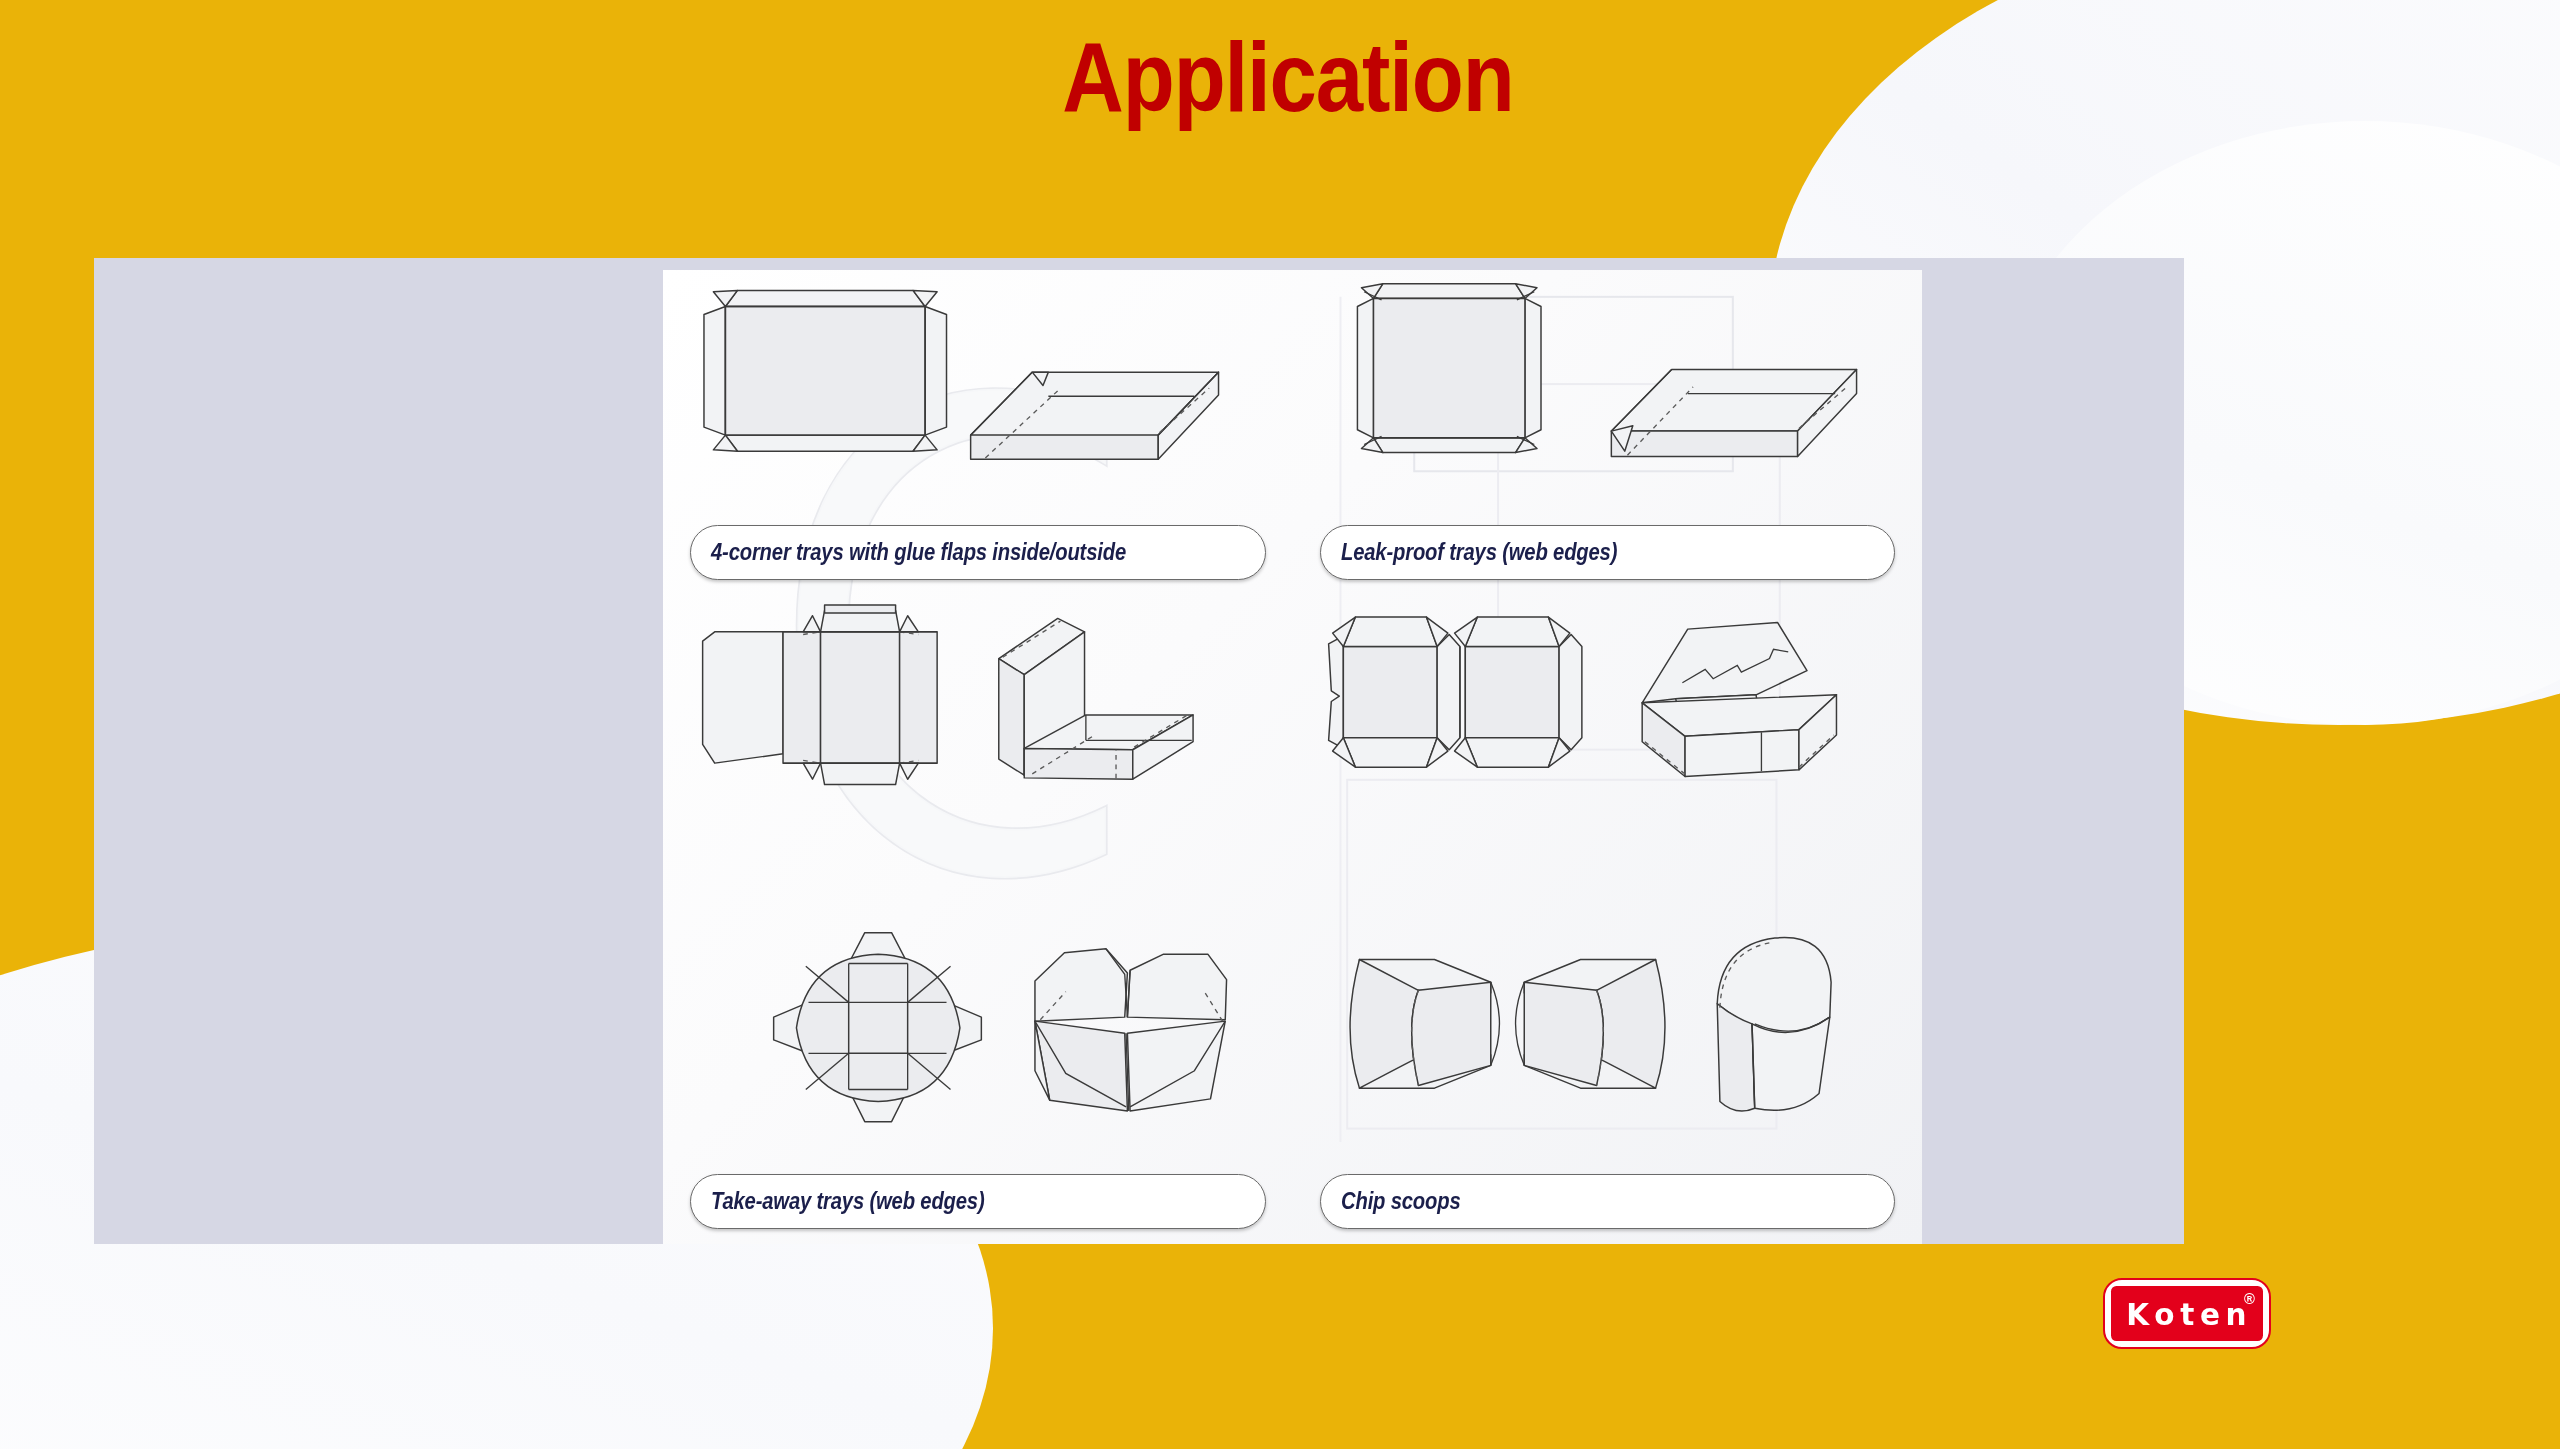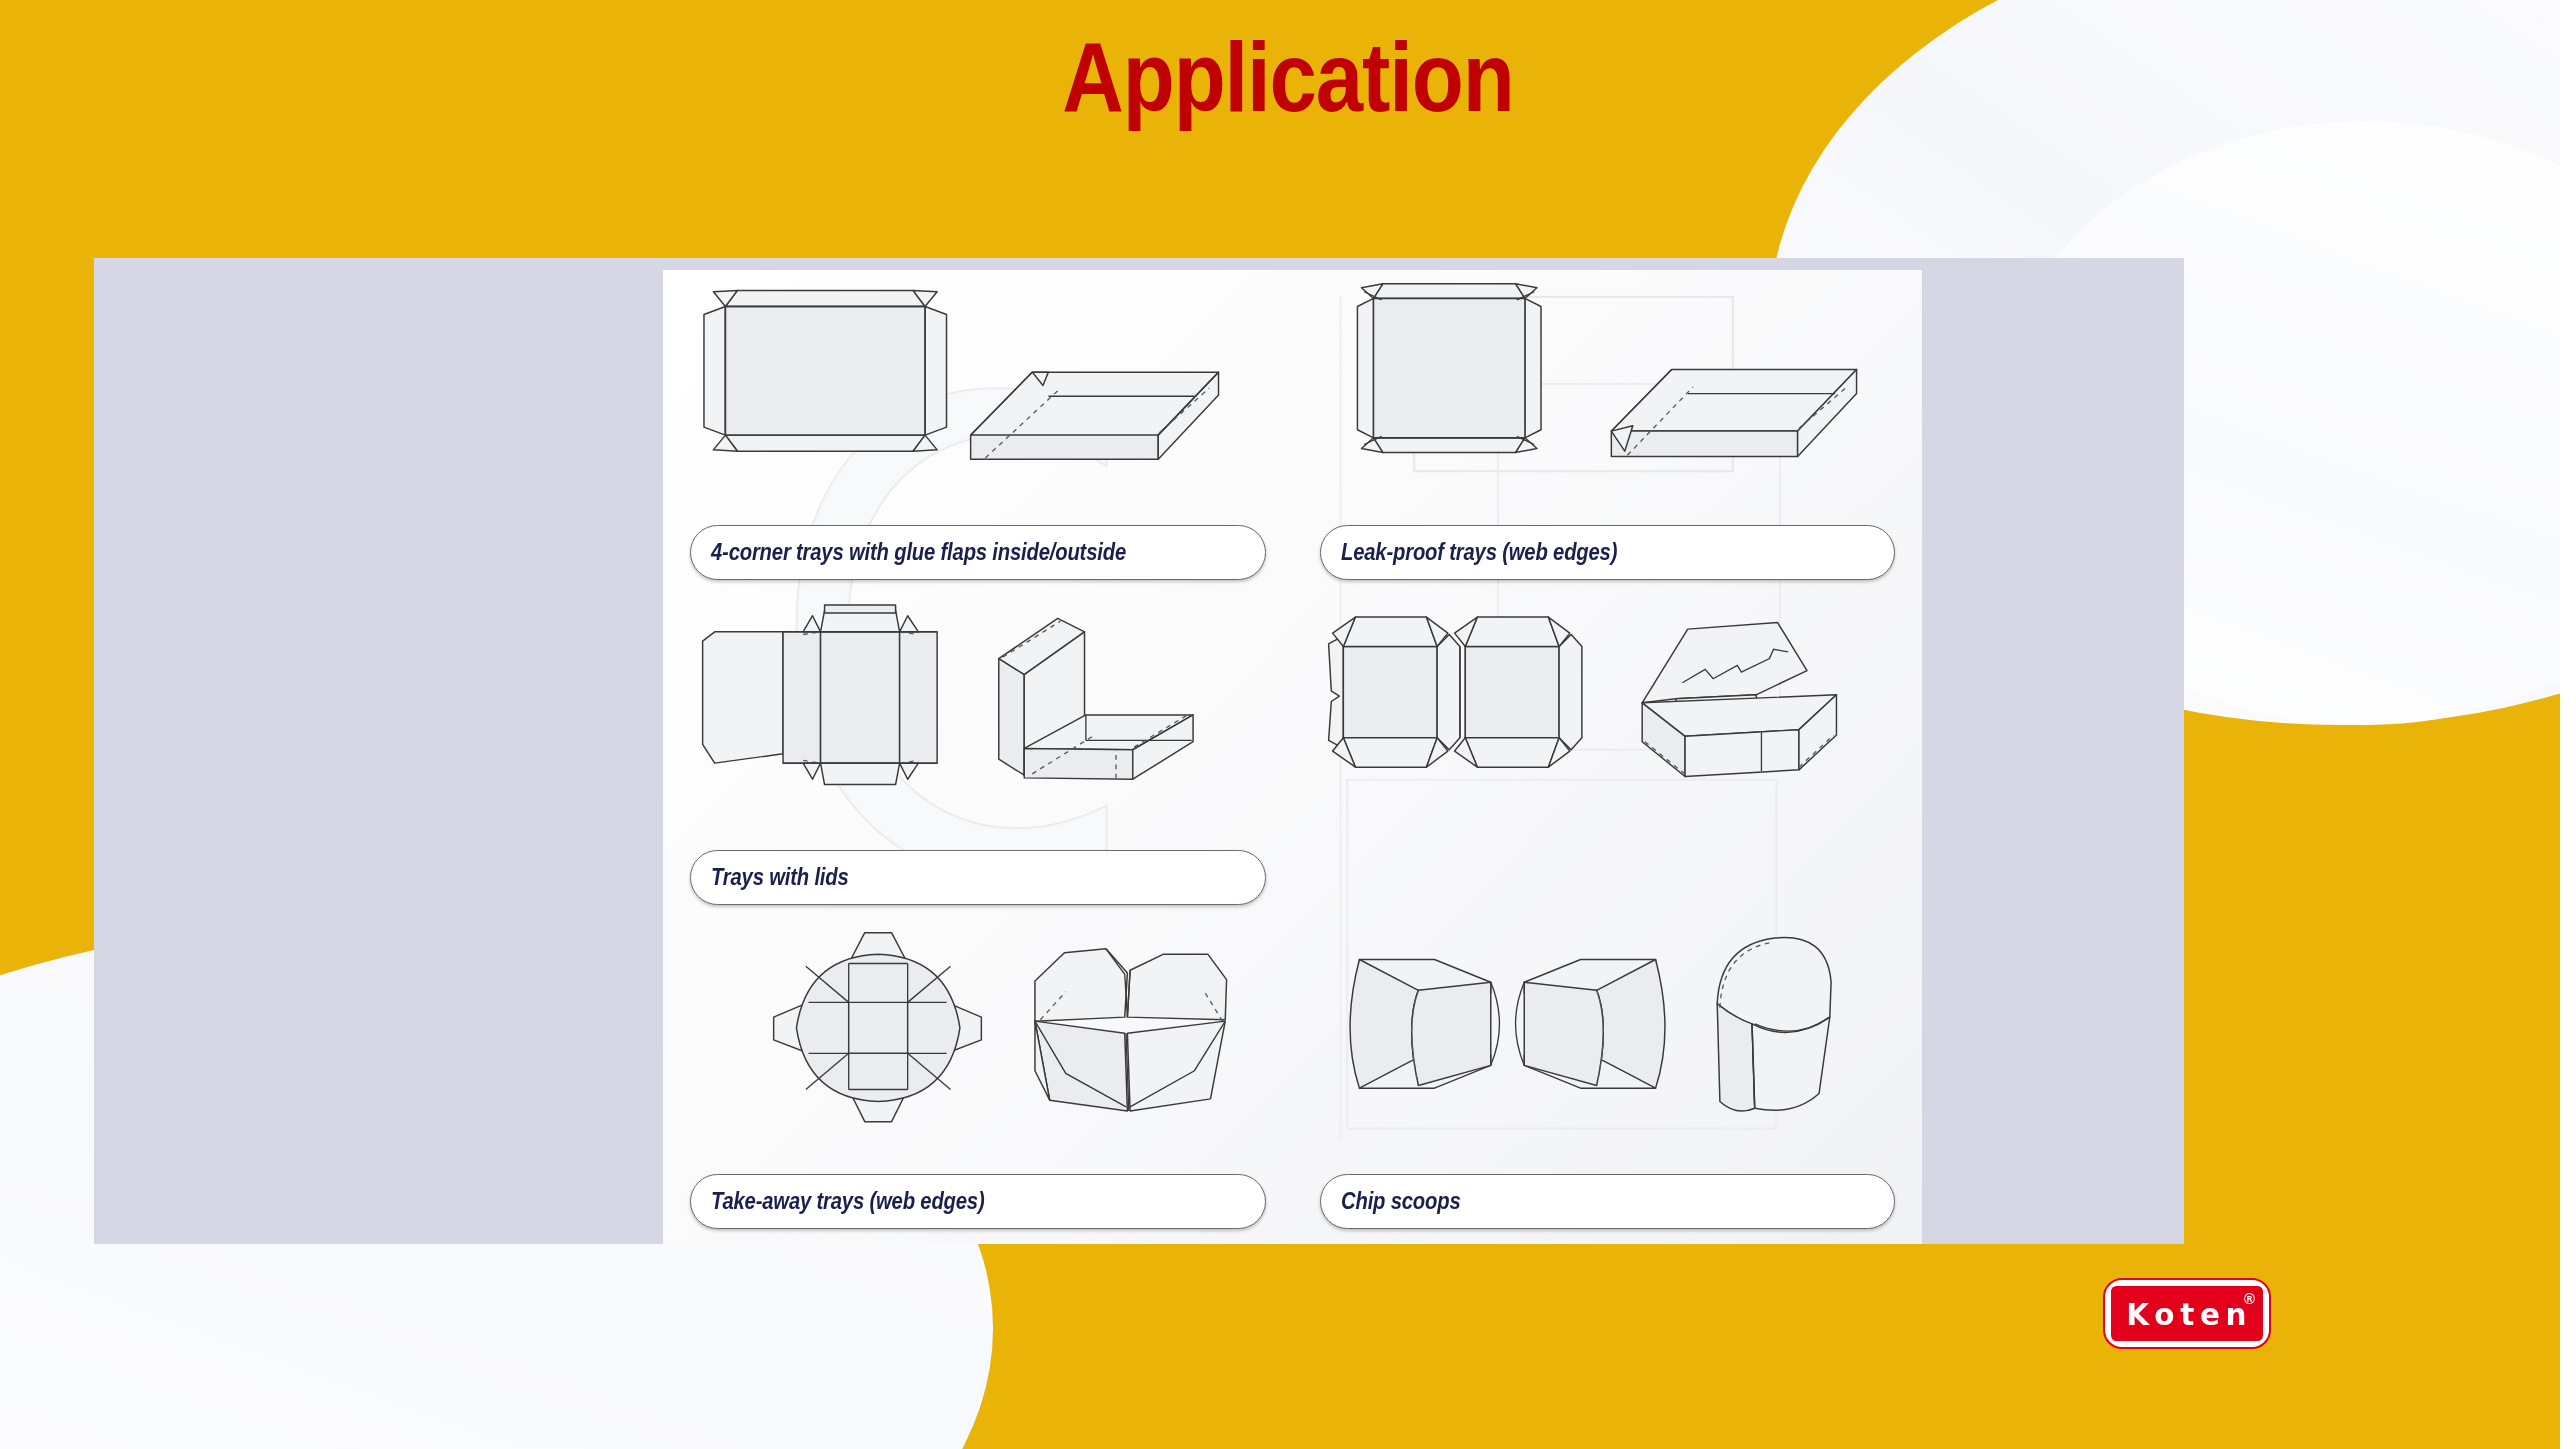--- a/index.html
+++ b/index.html
@@ -311,23 +311,20 @@
               <polygon class="pf" points="58,210 220,212 220,256 58,254"></polygon>
               <polygon class="pl" points="220,212 310,160 310,200 220,256"></polygon>
               <line class="ps" x1="150" y1="160" x2="150" y2="198"></line>
               <line class="ps" x1="150" y1="198" x2="308" y2="198"></line>
               <path class="pd" d="M 70 248 L 160 192"></path>
               <path class="pd" d="M 222 208 L 302 160"></path>
               <path class="pd" d="M 195 255 L 195 212"></path>
             </g>
           </svg>
         </div>
-        <div class="pill">
-          <span>Trays with lids</span>
-        </div>
       </div>
 
       <div class="cell">
         <div class="art">
           <svg viewBox="0 0 820 300" preserveAspectRatio="xMidYMid meet">
 
             <g transform="translate(12,10)">
 
               <polygon class="pl" points="0,54 22,42 22,210 0,198 4,140 16,132 4,124"></polygon>
 

